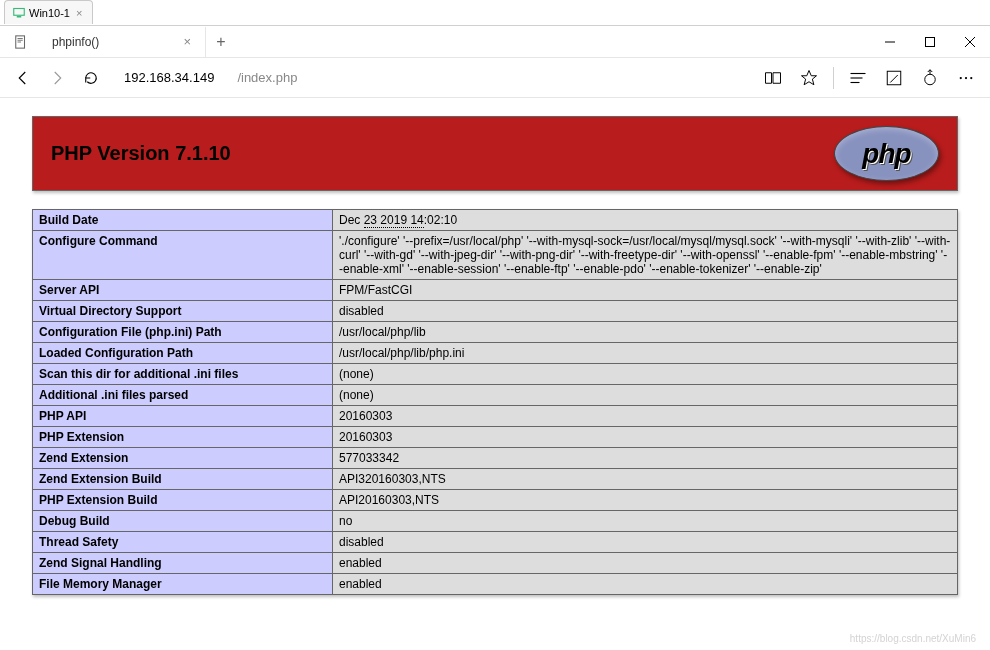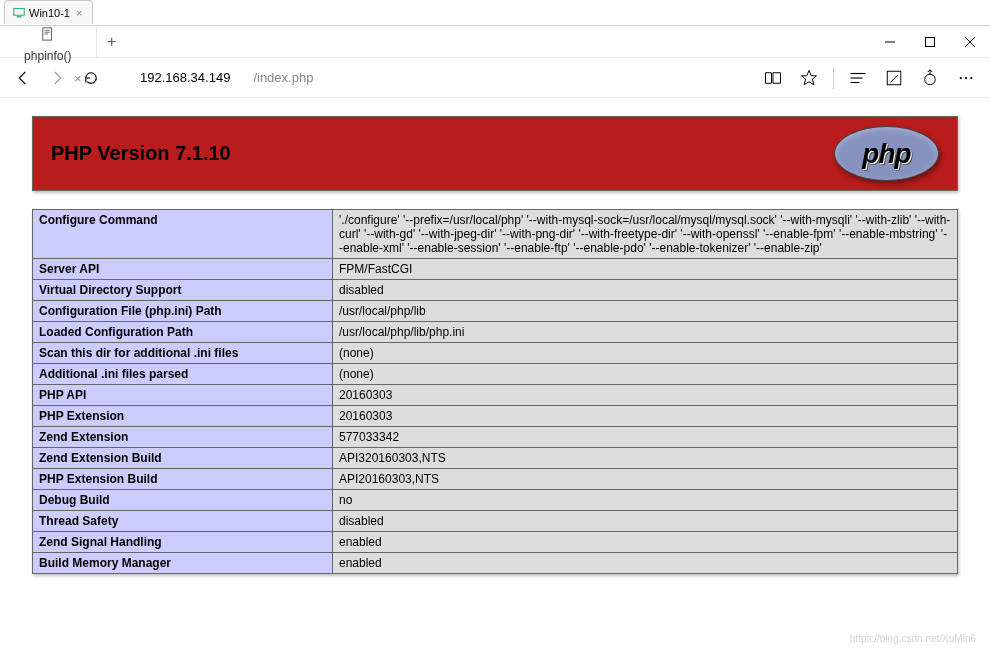--- a/index.html
+++ b/index.html
@@ -6,32 +6,32 @@
     body { font-family: "Segoe UI", Tahoma, Arial, sans-serif; font-size: 12px; background: #fff; width: 990px; height: 650px; overflow: hidden; position: relative; }
 
     
     .vm-tabbar { height: 26px; background: #fff; display: flex; padding: 0 4px; border-bottom: 1px solid #d0d0d0; }
     .vm-tab { display: flex; align-items: center; gap: 4px; height: 24px; padding: 0 8px; background: #f7f7f7; border: 1px solid #c9c9c9; border-top-left-radius: 4px; border-top-right-radius: 4px; border-bottom: none; font-size: 11px; }
     .vm-tab .vm-icon { width: 12px; height: 12px; display: inline-block; }
     .vm-close { color: #888; font-size: 11px; padding: 0 2px; cursor: pointer; }
 
     
     .edge-tabs { height: 32px; background: #fff; display: flex; align-items: center; border-bottom: 1px solid #e6e6e6; }
-    .edge-tab { display: flex; align-items: center; gap: 8px; height: 30px; padding: 0 14px; font-size: 12px; color: #333; border-right: 1px solid #e6e6e6; flex-direction: column; }
+    .edge-tab { display: flex; align-items: center; gap: 24px; height: 30px; padding: 0 14px; font-size: 12px; color: #333; border-right: 1px solid #e6e6e6; }
     .edge-tab .page-icon { width: 14px; height: 14px; display: inline-block; color: #666; }
     .edge-tab .close { color: #888; font-size: 13px; cursor: pointer; }
     .new-tab { width: 30px; height: 30px; display: flex; align-items: center; justify-content: center; font-size: 16px; color: #666; cursor: pointer; }
     .edge-spacer { flex: 1; }
     .win-btns { display: flex; }
     .win-btn { width: 40px; height: 30px; display: flex; align-items: center; justify-content: center; color: #444; font-size: 13px; cursor: pointer; }
 
     
     .edge-toolbar { height: 40px; display: flex; align-items: center; gap: 4px; padding: 0 8px; border-bottom: 1px solid #e6e6e6; }
     .nav-btn { width: 30px; height: 30px; display: flex; align-items: center; justify-content: center; color: #555; cursor: pointer; }
-    .addr { flex: 0 0 auto; margin-left: 24px; padding: 0 6px; font-size: 13px; color: #333; display: flex; align-items: center; height: 28px; min-width: 350px; }
+    .addr { flex: 0 0 auto; margin-left: 8px; padding: 0 6px; font-size: 13px; color: #333; display: flex; align-items: center; height: 28px; min-width: 350px; }
     .addr .domain { color: #000; }
     .addr .path { color: #888; padding-left: 23px; }
     .tb-spacer { flex: 1; }
     .tb-icon { width: 32px; height: 32px; display: flex; align-items: center; justify-content: center; color: #444; cursor: pointer; font-size: 15px; }
     .tb-sep { width: 1px; height: 22px; background: #d0d0d0; margin: 0 4px; }
 
     
     .viewport { position: absolute; top: 98px; left: 0; right: 0; bottom: 0; overflow: hidden; background: #fff; }
     .page { padding: 18px 32px 0; }
 
@@ -191,20 +191,24 @@
     <div class="php-header">
       <h1>PHP Version 7.1.10</h1>
       <div class="php-logo">
         <span>php</span>
       </div>
     </div>
 
     <table class="php-table">
       <tbody id="php-rows">
           <tr>
+            <td class="e">Build Date</td>
+            <td class="v">Dec <span class="dotted">23 2019 14</span>:02:10</td>
+          </tr>
+          <tr>
             <td class="e">Configure Command</td>
             <td class="v">'./configure' '--prefix=/usr/local/php' '--with-mysql-sock=/usr/local/mysql/mysql.sock' '--with-mysqli' '--with-zlib' '--with-curl' '--with-gd' '--with-jpeg-dir' '--with-png-dir' '--with-freetype-dir' '--with-openssl' '--enable-fpm' '--enable-mbstring' '--enable-xml' '--enable-session' '--enable-ftp' '--enable-pdo' '--enable-tokenizer' '--enable-zip'</td>
           </tr>
           <tr>
             <td class="e">Server API</td>
             <td class="v">FPM/FastCGI</td>
           </tr>
           <tr>
             <td class="e">Virtual Directory Support</td>
             <td class="v">disabled</td>
@@ -251,21 +255,21 @@
           </tr>
           <tr>
             <td class="e">Thread Safety</td>
             <td class="v">disabled</td>
           </tr>
           <tr>
             <td class="e">Zend Signal Handling</td>
             <td class="v">enabled</td>
           </tr>
           <tr>
-            <td class="e">Build Memory Manager</td>
+            <td class="e">File Memory Manager</td>
             <td class="v">enabled</td>
           </tr>
         </tbody>
     </table>
 
   </div>
   <div class="watermark">https://blog.csdn.net/XuMin6</div>
 </div>
 
 </body></html>

